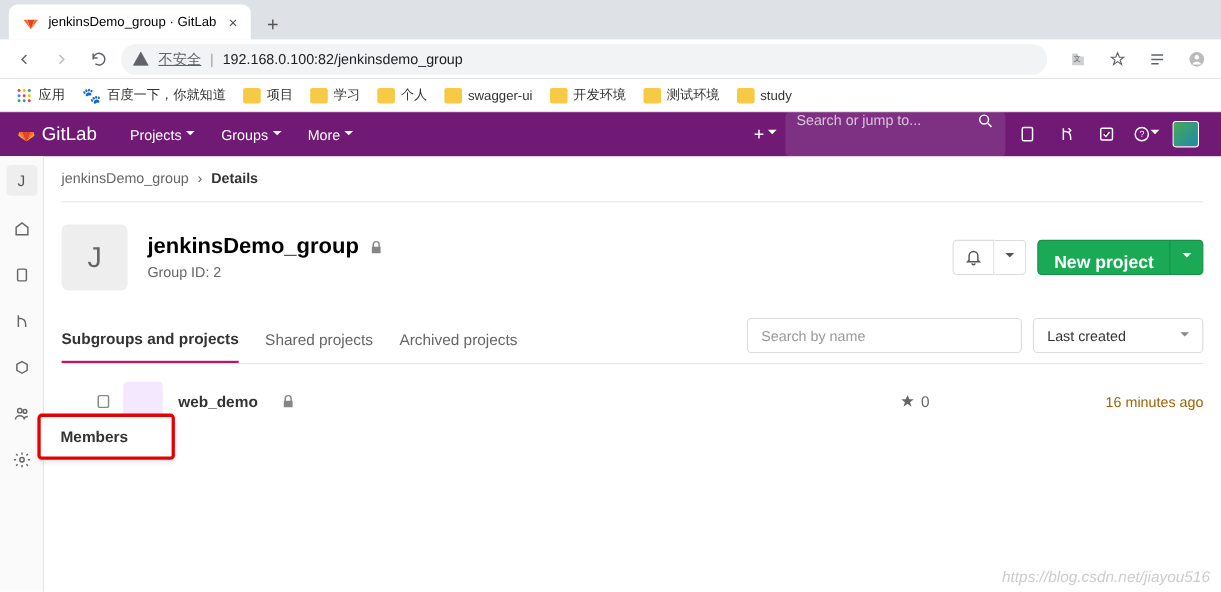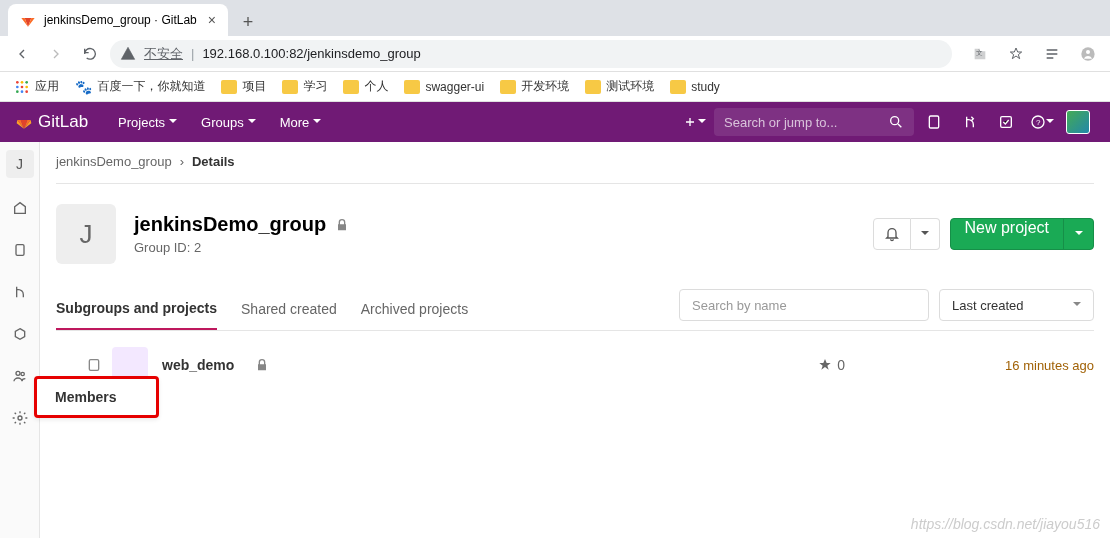--- a/index.html
+++ b/index.html
@@ -22,21 +22,21 @@
 
 .bookmarks { height: 30px; background: #fff; border-bottom: 1px solid #e0e0e0; display: flex; align-items: center; padding: 0 8px; gap: 4px; font-size: 12px; }
 .bk-item { display: flex; align-items: center; gap: 5px; padding: 4px 6px; border-radius: 4px; color: #333; }
 .bk-folder { width: 16px; height: 14px; background: #f7c945; border-radius: 2px; display: inline-block; }
 
 
 .gl-nav { height: 40px; background: #701a75; display: flex; align-items: center; padding: 0 16px; color: #fff; gap: 4px; }
 .gl-logo { display: flex; align-items: center; gap: 6px; font-size: 17px; font-weight: 500; margin-right: 16px; }
 .gl-nav-item { padding: 0 10px; font-size: 13px; display: flex; align-items: center; gap: 4px; height: 40px; }
 .gl-nav-spacer { flex: 1; }
-.gl-search { width: 200px; height: 28px; background: rgba(255,255,255,0.1); border-radius: 4px; display: flex; align-items: center; padding: 0 10px; font-size: 13px; color: rgba(255,255,255,0.7); }
+.gl-search { width: 200px; height: 40px; background: rgba(255,255,255,0.1); border-radius: 4px; display: flex; align-items: flex-start; padding: 0 10px; font-size: 13px; color: rgba(255,255,255,0.7); }
 .gl-icon-btn { width: 32px; height: 32px; display: flex; align-items: center; justify-content: center; }
 
 
 .gl-body { display: flex; height: calc(538px - 36px - 36px - 30px - 40px); }
 .gl-sidebar { width: 40px; background: #fafafa; border-right: 1px solid #e5e5e5; display: flex; flex-direction: column; align-items: center; padding-top: 8px; gap: 2px; }
 .gl-side-btn { width: 40px; height: 40px; display: flex; align-items: center; justify-content: center; color: #666; }
 .gl-side-btn.avatar { background: #eee; width: 28px; height: 28px; border-radius: 4px; font-size: 14px; color: #555; margin-bottom: 8px; }
 
 .gl-content { flex: 1; padding: 12px 16px; position: relative; }
 .breadcrumb { font-size: 13px; color: #666; display: flex; align-items: center; gap: 8px; margin-bottom: 14px; }
@@ -46,21 +46,21 @@
 .group-header { display: flex; align-items: center; gap: 18px; margin-bottom: 24px; }
 .group-avatar { width: 60px; height: 60px; background: #eeeeee; border-radius: 6px; display: flex; align-items: center; justify-content: center; font-size: 26px; color: #666; }
 .group-title { font-size: 20px; font-weight: 700; display: flex; align-items: center; gap: 8px; }
 .group-sub { font-size: 13px; color: #666; margin-top: 4px; }
 .group-actions { margin-left: auto; display: flex; gap: 10px; }
 .btn-notif { display: flex; gap: 0; }
 .btn-notif .seg { border: 1px solid #dcdcdc; height: 32px; display: flex; align-items: center; justify-content: center; padding: 0 10px; background: #fff; }
 .btn-notif .seg:first-child { border-radius: 4px 0 0 4px; }
 .btn-notif .seg:last-child { border-radius: 0 4px 4px 0; border-left: none; }
 .btn-green { background: #1aaa55; color: #fff; border: 1px solid #168f48; display: flex; }
-.btn-green .main { padding: 0 14px; display: flex; align-items: flex-start; font-weight: 400; }
+.btn-green .main { padding: 0 14px; display: flex; align-items: flex-end; font-weight: 700; }
 .btn-green .caret { border-left: 1px solid #168f48; width: 30px; display: flex; align-items: center; justify-content: center; }
 
 .tabs-row { display: flex; align-items: center; gap: 24px; border-bottom: 1px solid #e5e5e5; margin-bottom: 0; }
 .tab-link { padding: 12px 0; font-size: 14px; color: #666; }
 .tab-link.active { color: #333; font-weight: 700; border-bottom: 2px solid #be185d; }
 .tabs-right { margin-left: auto; display: flex; gap: 10px; padding-bottom: 8px; }
 .filter-input { width: 250px; height: 32px; border: 1px solid #dcdcdc; border-radius: 4px; padding: 0 12px; font-size: 13px; color: #888; display: flex; align-items: center; }
 .filter-select { width: 155px; height: 32px; border: 1px solid #dcdcdc; border-radius: 4px; padding: 0 12px; font-size: 13px; display: flex; align-items: center; justify-content: space-between; color: #333; }
 
 .project-row { display: flex; align-items: center; padding: 16px 0 16px 30px; font-size: 14px; }
@@ -337,21 +337,21 @@
             </div>
           <div class="caret">
               <span class="chevron-down"></span>
             </div>
         </div>
       </div>
     </div>
 
     <div class="tabs-row">
       <div class="tab-link active">Subgroups and projects</div>
-      <div class="tab-link">Shared created</div>
+      <div class="tab-link">Shared projects</div>
       <div class="tab-link">Archived projects</div>
       <div class="tabs-right">
         <div class="filter-input">
             <span style="color:#999">Search by name</span>
           </div>
         <div class="filter-select">
             <span>Last created</span>
             <span class="chevron-down" style="color:#888"></span>
           </div>
       </div>

